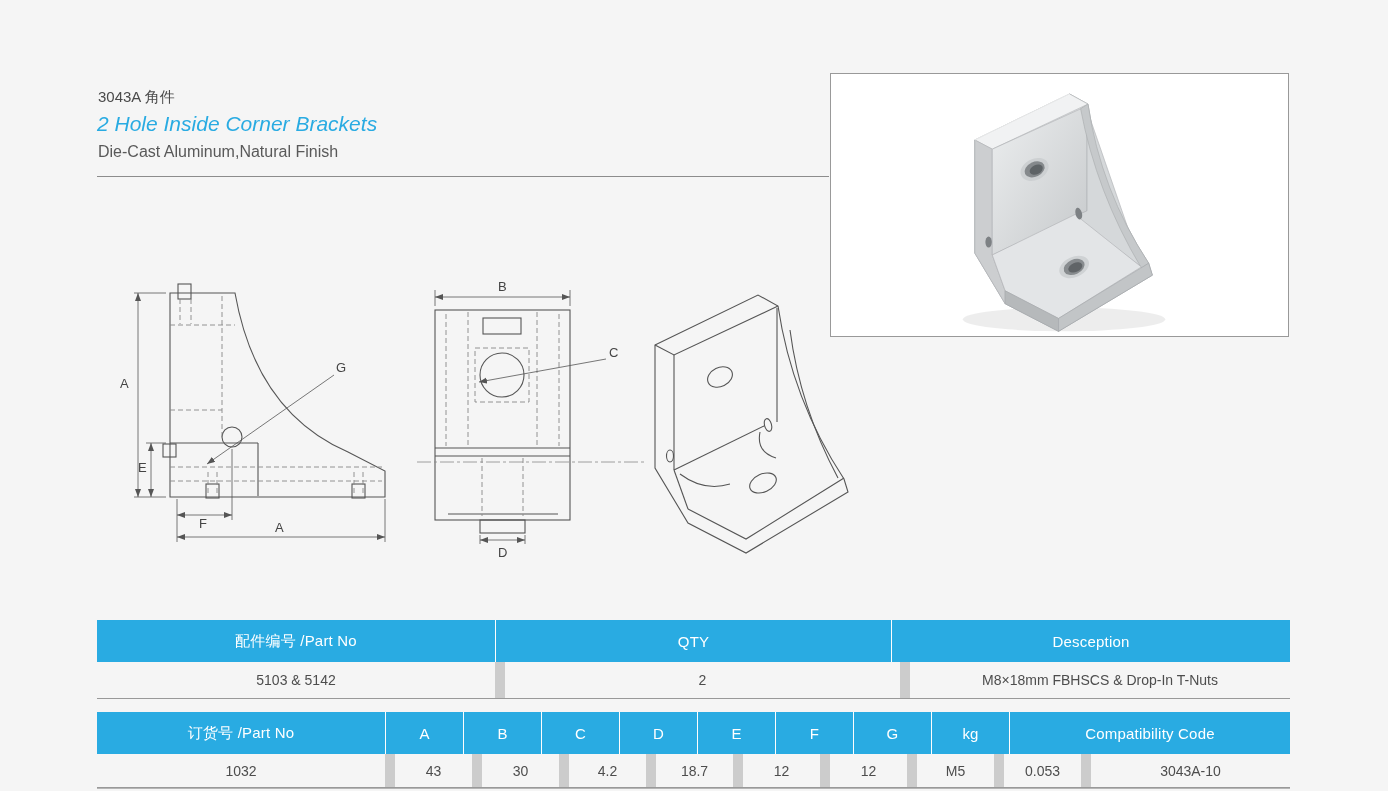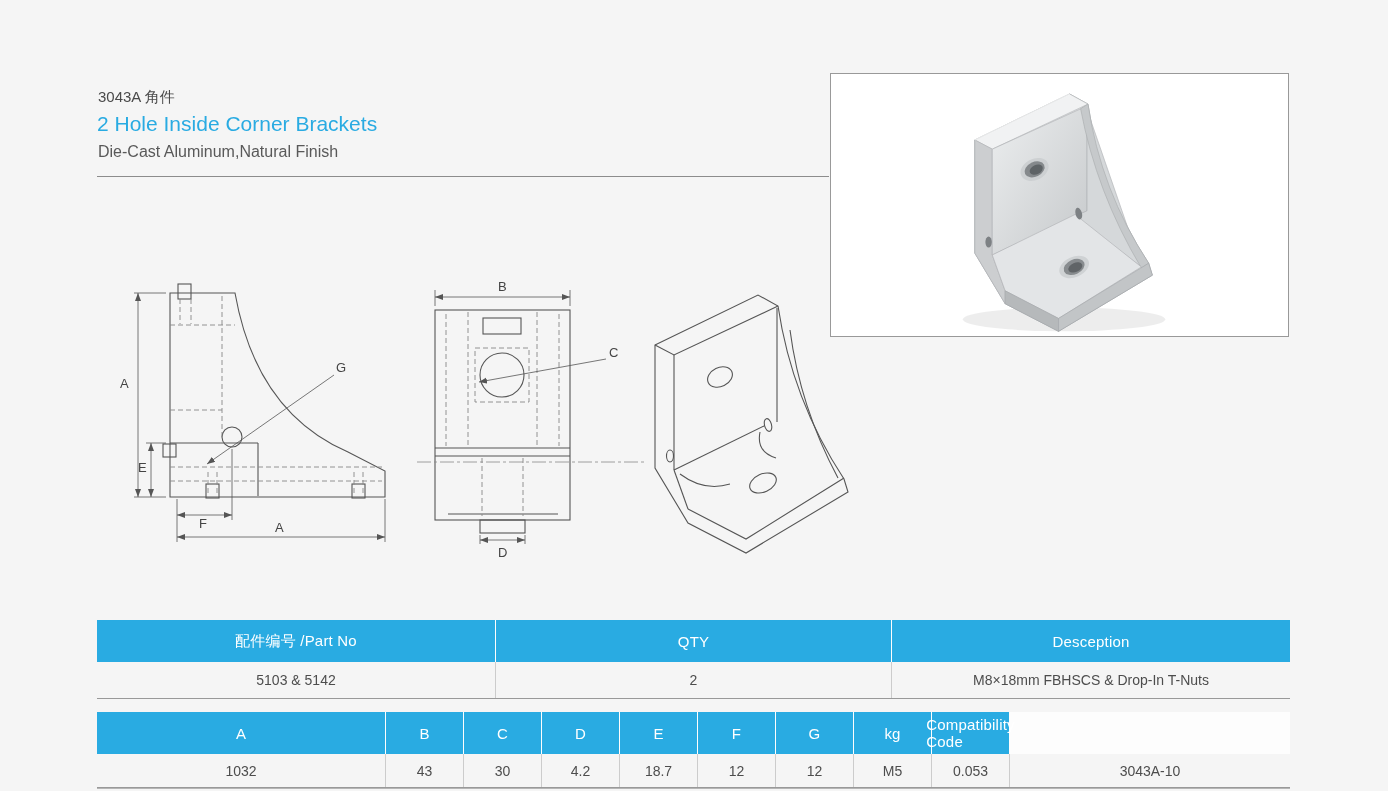--- a/index.html
+++ b/index.html
@@ -8,21 +8,21 @@
     background:#f5f5f5;
     font-family:"Liberation Sans", sans-serif;
     color:#4d4d4d;
     position:relative;
     overflow:hidden;
   }
   .page { position:absolute; inset:0;padding-left:20px; }
 
   
   .part-code { position:absolute; left:98px; top:88px; font-size:15px; color:#4a4a4a; }
-  .title     { position:absolute; left:97px; top:112px; font-size:21px; color:#29abe2; }
+  .title     { position:absolute; left:97px; top:112px; font-size:21px; color:#29abe2;font-style:italic; }
   .subtitle  { position:absolute; left:98px; top:143px; font-size:16px; color:#595959; }
   .divider   { position:absolute; left:97px; top:176px; width:732px; height:1px; background:#8c8c8c; }
   .bottom-divider { position:absolute; left:97px; top:788px; width:1193px; height:1px; background:#b5b5b5; }
 
   
   .photo-box {
     position:absolute; left:830px; top:73px; width:459px; height:264px;
     background:#ffffff; border:1px solid #999;
   }
 
@@ -36,21 +36,21 @@
   .tbl { position:absolute; left:97px; width:1193px; }
   #parts-table { top:620px; }
   #spec-table  { top:712px; }
 
   .hdr { display:grid; gap:1px; background:#fdfdfd; }
   .hdr .cell {
     background:#29abe2; color:#fff;
     display:flex; align-items:center; justify-content:center;
     font-size:15px; height:42px; letter-spacing:.2px;
   }
-  .row { display:grid; gap:1px; background:#cccccc; border-bottom:1px solid #999; }
+  .row { display:grid; gap:10px; background:#cccccc; border-bottom:1px solid #999; }
   .row .cell {
     background:#f5f5f5; color:#4d4d4d;
     display:flex; align-items:center; justify-content:center;
     font-size:14px;
   }
   #parts-table .row .cell { height:36px; }
   #spec-table  .row .cell { height:33px; }
 
   .parts-grid { grid-template-columns:398px 395px 1fr; }
   .spec-grid  { grid-template-columns:288px repeat(8, 77px) 1fr; }
@@ -237,20 +237,21 @@
     </div>
     <div class="row parts-grid">
       <div class="cell">5103 &amp; 5142</div>
       <div class="cell">2</div>
       <div class="cell">M8×18mm FBHSCS &amp; Drop-In T-Nuts</div>
     </div>
   </div>
 
   <div class="tbl" id="spec-table">
     <div class="hdr spec-grid">
+      <div class="cell">订货号 /Part No</div>
       <div class="cell">A</div>
       <div class="cell">B</div>
       <div class="cell">C</div>
       <div class="cell">D</div>
       <div class="cell">E</div>
       <div class="cell">F</div>
       <div class="cell">G</div>
       <div class="cell">kg</div>
       <div class="cell">Compatibility Code</div>
     </div>

